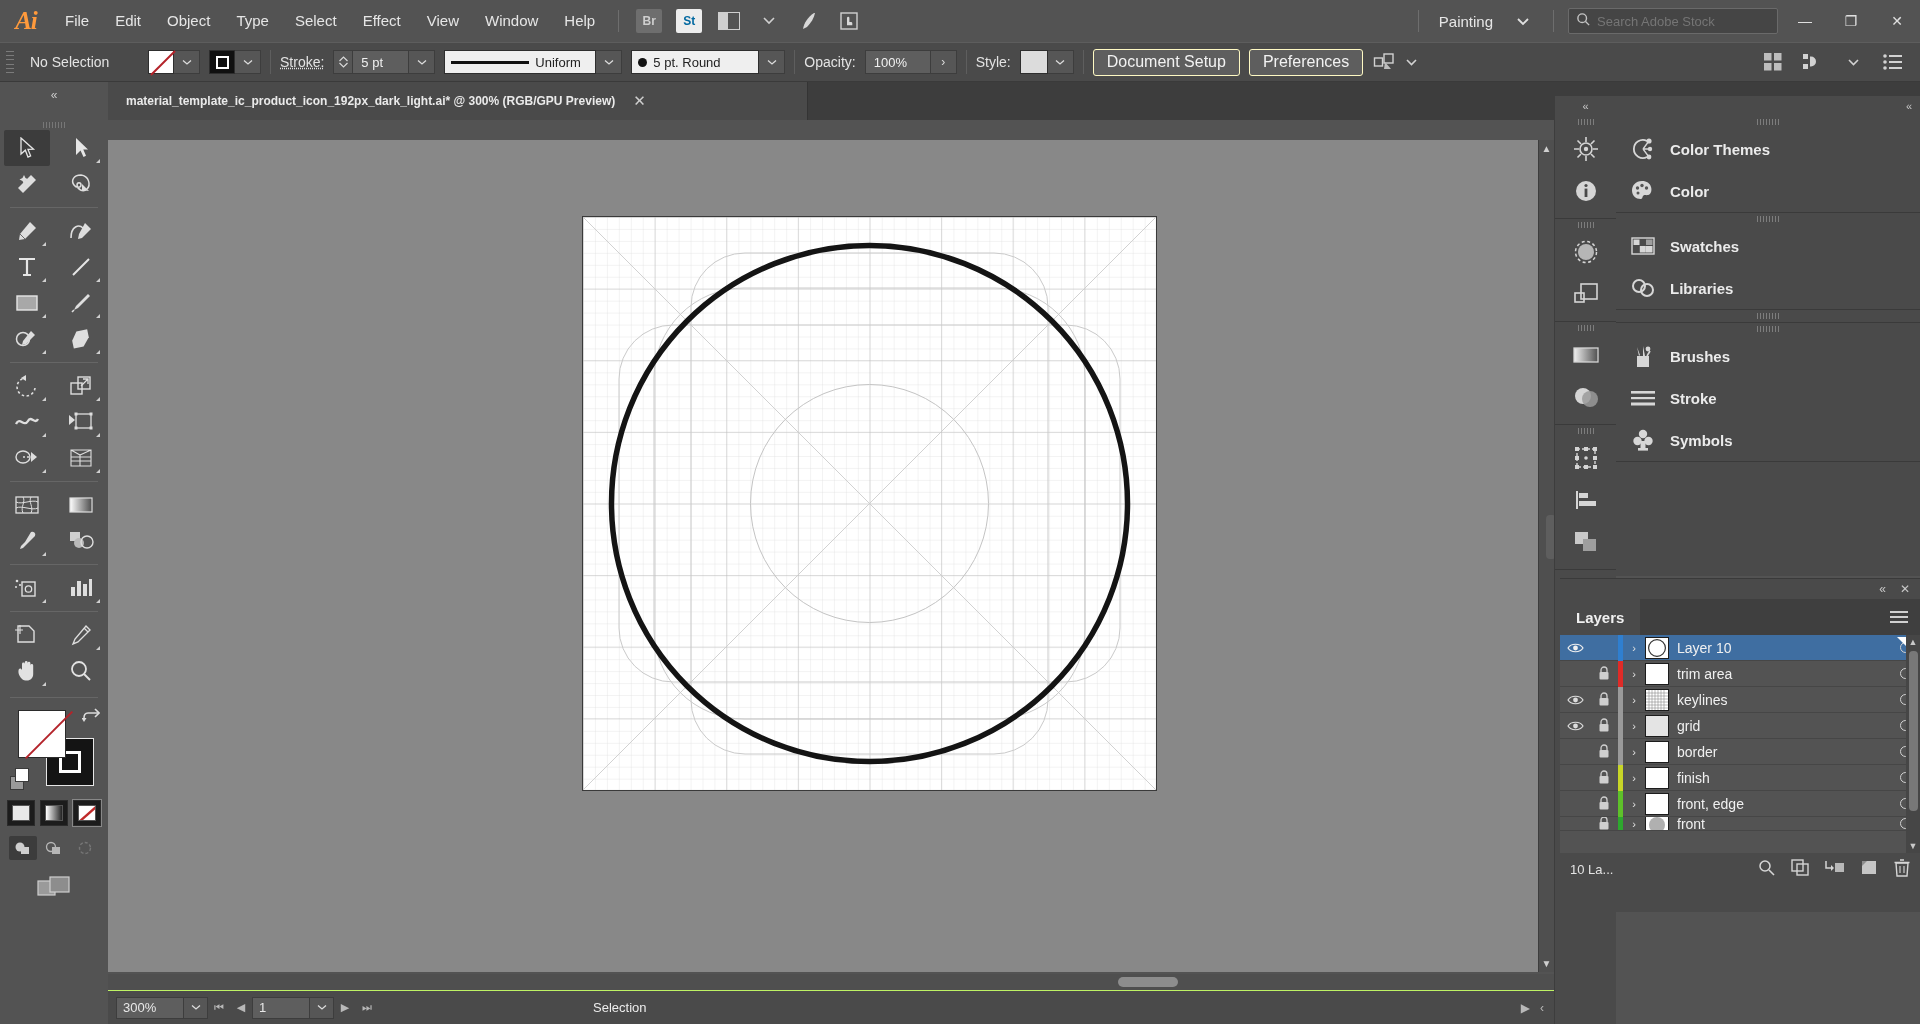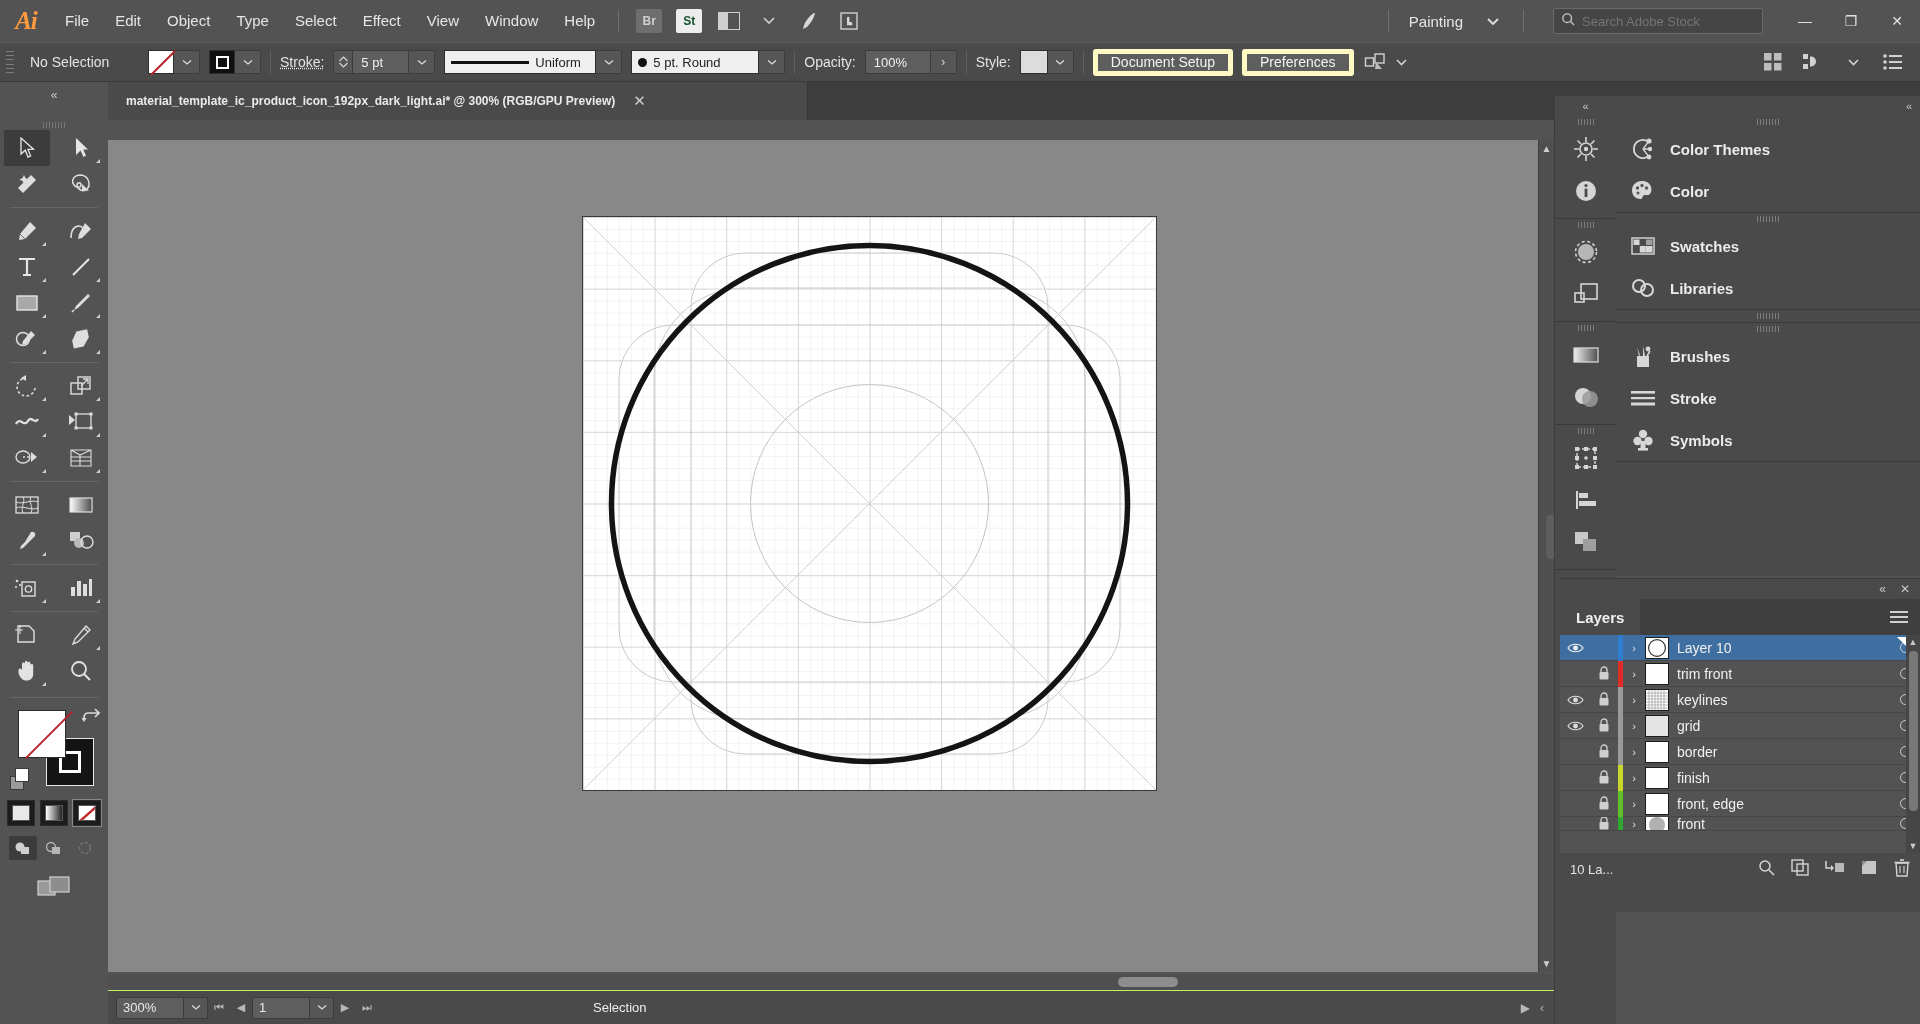--- a/index.html
+++ b/index.html
@@ -29,29 +29,29 @@
   }
   .mb-sep{ width:1px; height:22px; background:#6e6e6e; margin:0 10px; }
   .mb-icon{
     width:30px; height:26px; margin:0 5px; display:flex; align-items:center; justify-content:center;
     font-size:12px; color:#d0d0d0; position:relative;
   }
   .boxed-icon{
     width:26px;height:24px;background:#6e6e6e;border-radius:2px;display:flex;
     align-items:center;justify-content:center;font-size:12px;color:#cfcfcf;font-weight:bold;
   }
-  .boxed-icon.lighter{ background:#ededed; color:#14532d; }
+  .boxed-icon.lighter{ background:#ededed; color:#0369a1; }
   .arrange-ic{ width:22px;height:18px;border:1px solid #cfcfcf; display:flex; }
   .arrange-ic i{ display:block; border-right:1px solid #cfcfcf; width:9px; background:#cfcfcf; }
   .arrange-ic i:last-child{ border:none; background:transparent; }
   .mb-right{ margin-left:auto; display:flex; align-items:center; height:42px; }
   .workspace-name{ font-size:15px; color:#e6e6e6; padding:0 10px; }
   .search-box{
     width:210px; height:26px; background:#454545; border:1px solid #6a6a6a; border-radius:2px;
-    display:flex; align-items:center; padding:0 7px; gap:6px; margin:0 19px;
+    display:flex; align-items:center; padding:0 7px; gap:6px; margin:0 4px;
   }
   .search-box input{
     flex:1; background:transparent; border:none; outline:none; color:#bdbdbd; font-size:13px;
     font-family:"Liberation Sans", sans-serif;
   }
   .wincontrol{ width:46px; height:42px; display:flex; align-items:center; justify-content:center;
     color:#e0e0e0; font-size:14px; }
 
   
   .controlbar{
@@ -84,22 +84,22 @@
     height:24px; background:#5e5e5e; border:1px solid #3d3d3d; border-left:none;
     color:#f0f0f0; font-size:13px; display:flex;align-items:center; padding:0 8px; min-width:56px;
   }
   .wide-field{
     height:24px; background:#efefef; border:1px solid #2e2e2e; color:#222; font-size:13px;
     display:flex; align-items:center; padding:0 6px; gap:6px; min-width:120px;
   }
   .uniform-line{ width:78px;height:3px;background:#111; display:block; }
   .dot-cap{ width:9px;height:9px;border-radius:50%;background:#111;display:block; }
   .pill-btn{
-    height:27px; background:#5e5e5e; border:5px solid #fef9c3; border-radius:3px;
-    color:#f2f2f2; font-size:14px; display:flex; align-items:center; padding:0 13px;
+    height:27px; background:#5e5e5e; border:1px solid #fef9c3; border-radius:3px;
+    color:#f2f2f2; font-size:16px; display:flex; align-items:center; padding:0 13px;
     white-space:nowrap;
   }
   .arrow-btn{
     width:26px;height:24px;background:#565656;border:1px solid #3d3d3d;border-left:none;
     display:flex;align-items:center;justify-content:center;color:#dcdcdc;font-size:12px;
   }
   .style-sw{ width:28px;height:24px;background:#dcdcdc;border:1px solid #2e2e2e; }
   .cb-right{ margin-left:auto; display:flex; align-items:center; gap:14px; padding-right:14px; }
   .cb-ic{ width:26px;height:24px; display:flex;align-items:center;justify-content:center; color:#d2d2d2; }
 
@@ -1140,21 +1140,21 @@
         <span class="lcol-eye"></span>
         <span class="lcol-lock">
           <svg width="12" height="15" viewBox="0 0 12 15">
               <path d="M3 6 L3 4 a3 3 0 016 0 L9 6" fill="none" stroke="#cfcfcf" stroke-width="1.3"></path>
               <rect x="1.5" y="6" width="9" height="7.5" rx="1" fill="#cfcfcf"></rect>
             </svg>
         </span>
         <span class="lcolor" style="background:#e02b27"></span>
         <span class="lcol-tri">›</span>
         <span class="lthumb"></span>
-        <span class="lname">trim front</span>
+        <span class="lname">trim area</span>
         <span class="ltarget">
             <i></i>
           </span>
       </div>
 
       <div class="lrow">
         <span class="lcol-eye">
           <svg width="17" height="12" viewBox="0 0 17 12">
               <path d="M1 6 C4 1 13 1 16 6 C13 11 4 11 1 6 Z" fill="none" stroke="#dcdcdc" stroke-width="1.2"></path>
               <circle cx="8.5" cy="6" r="2.4" fill="#dcdcdc"></circle>

